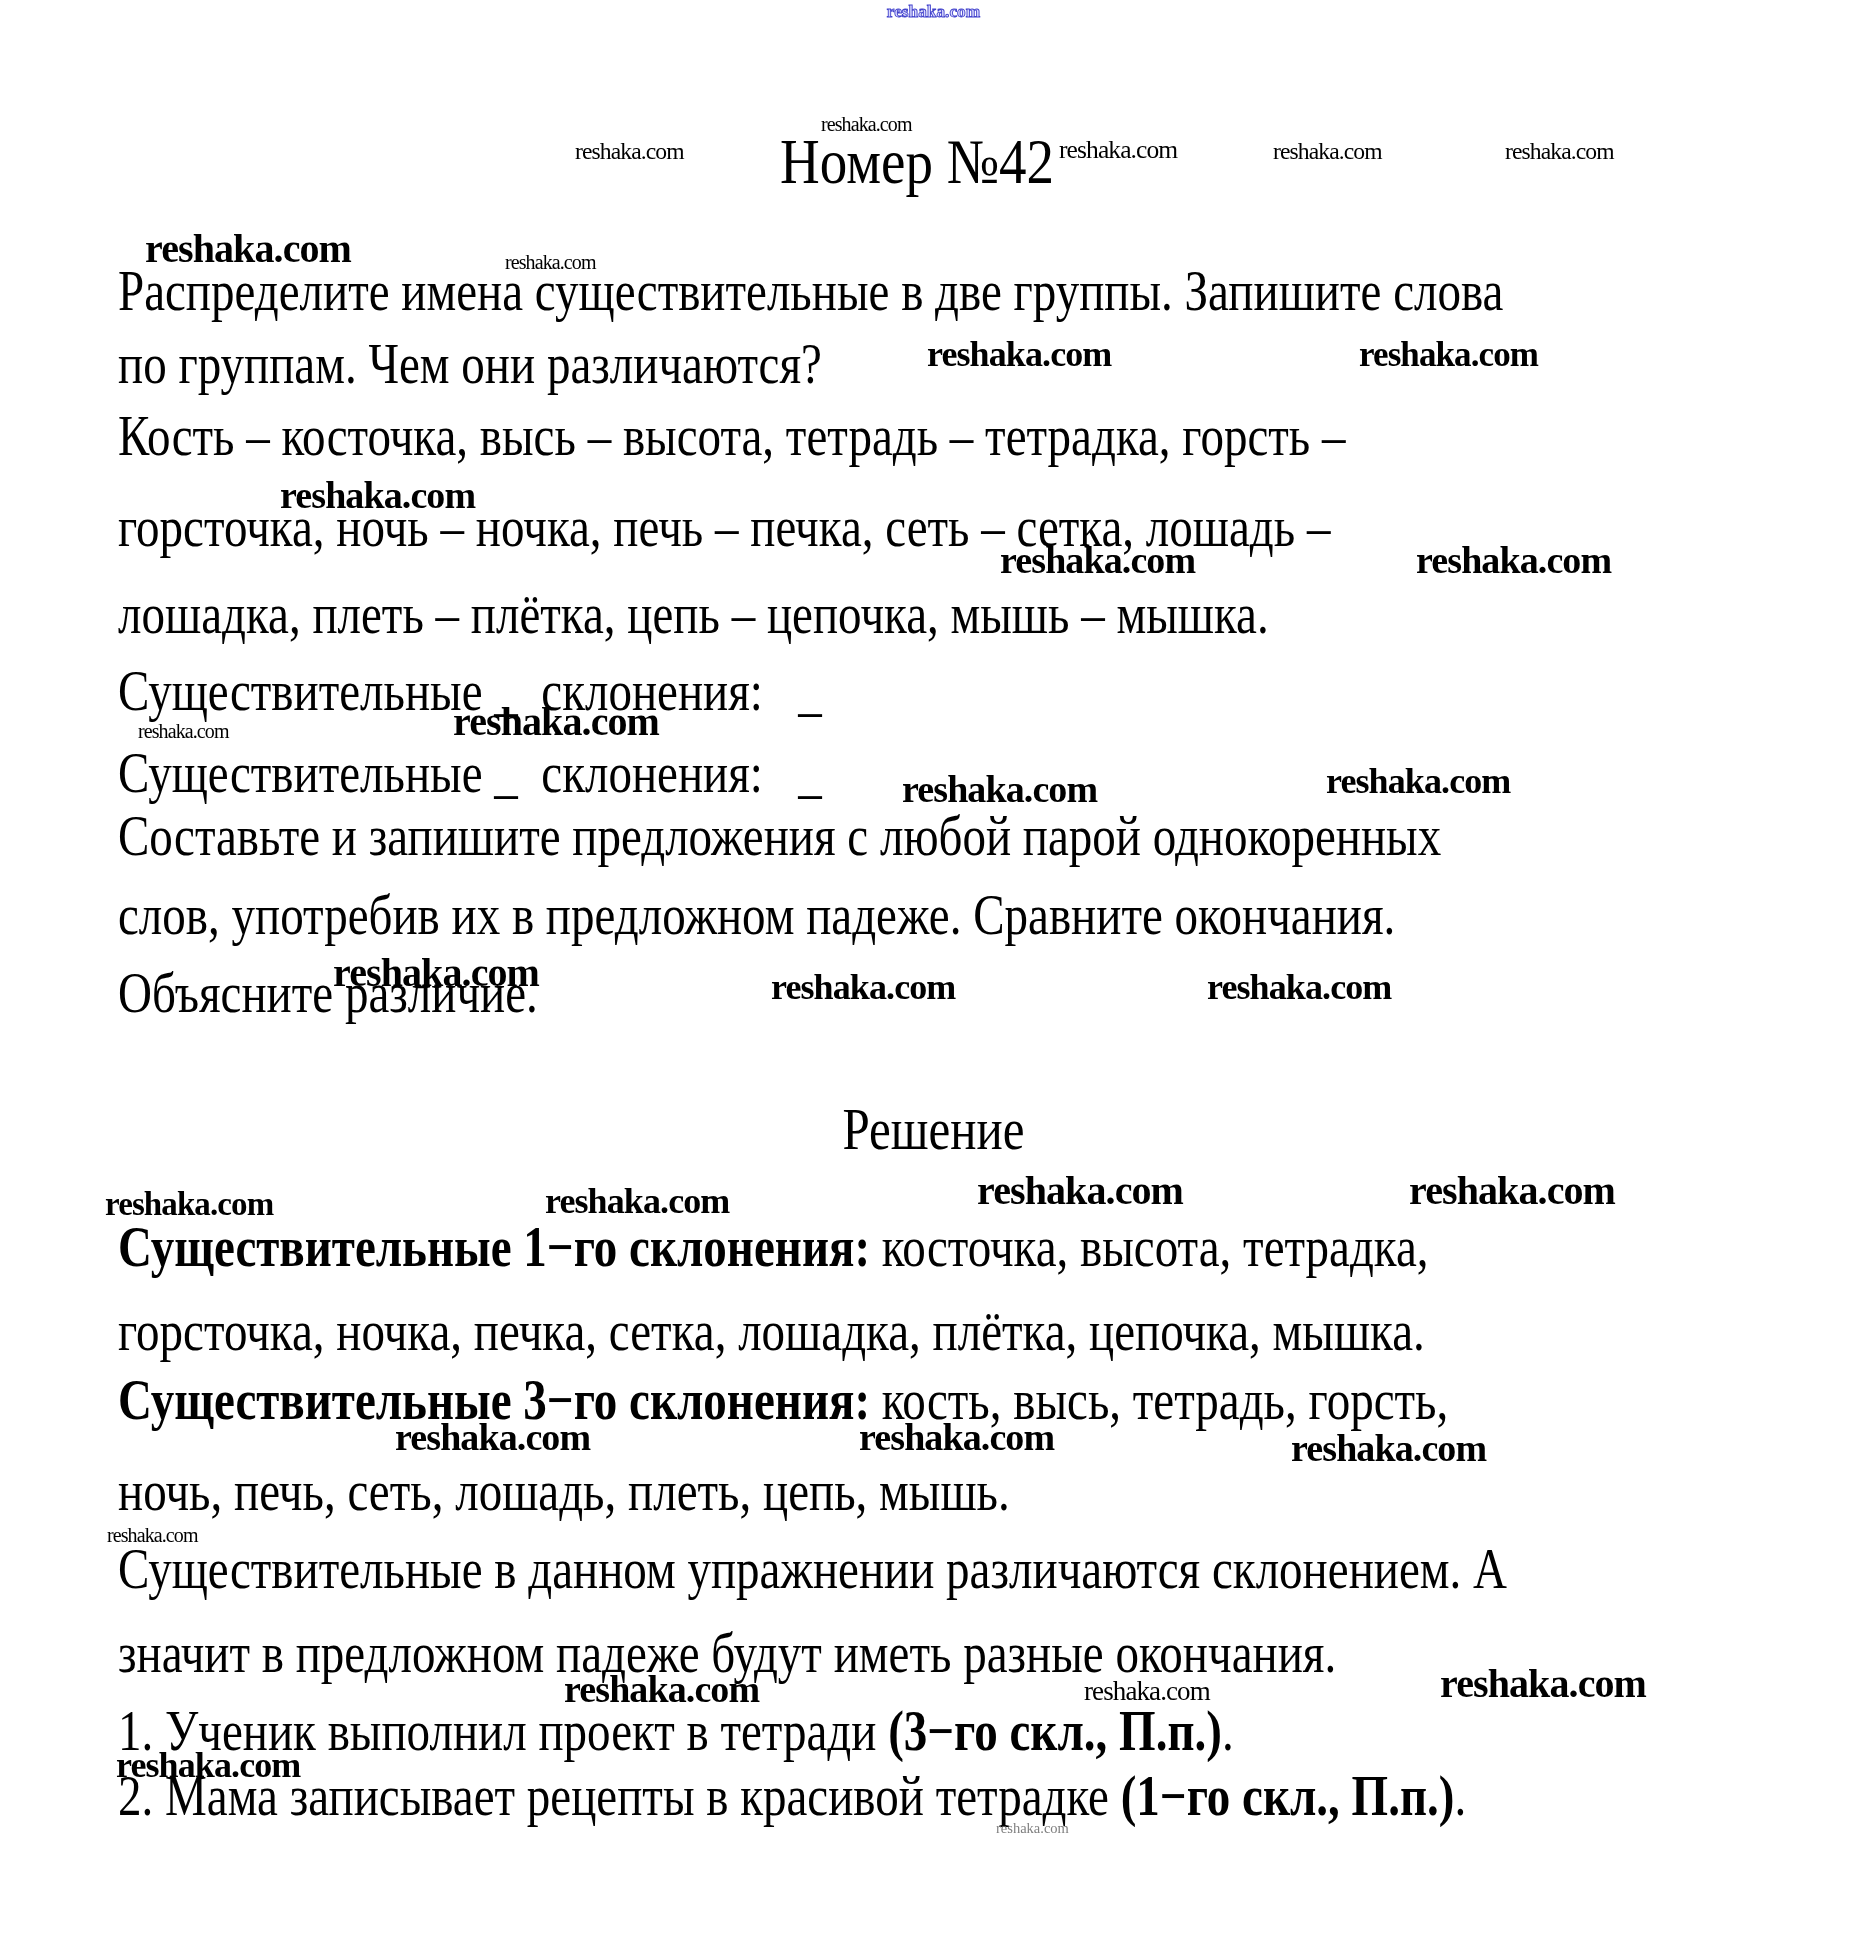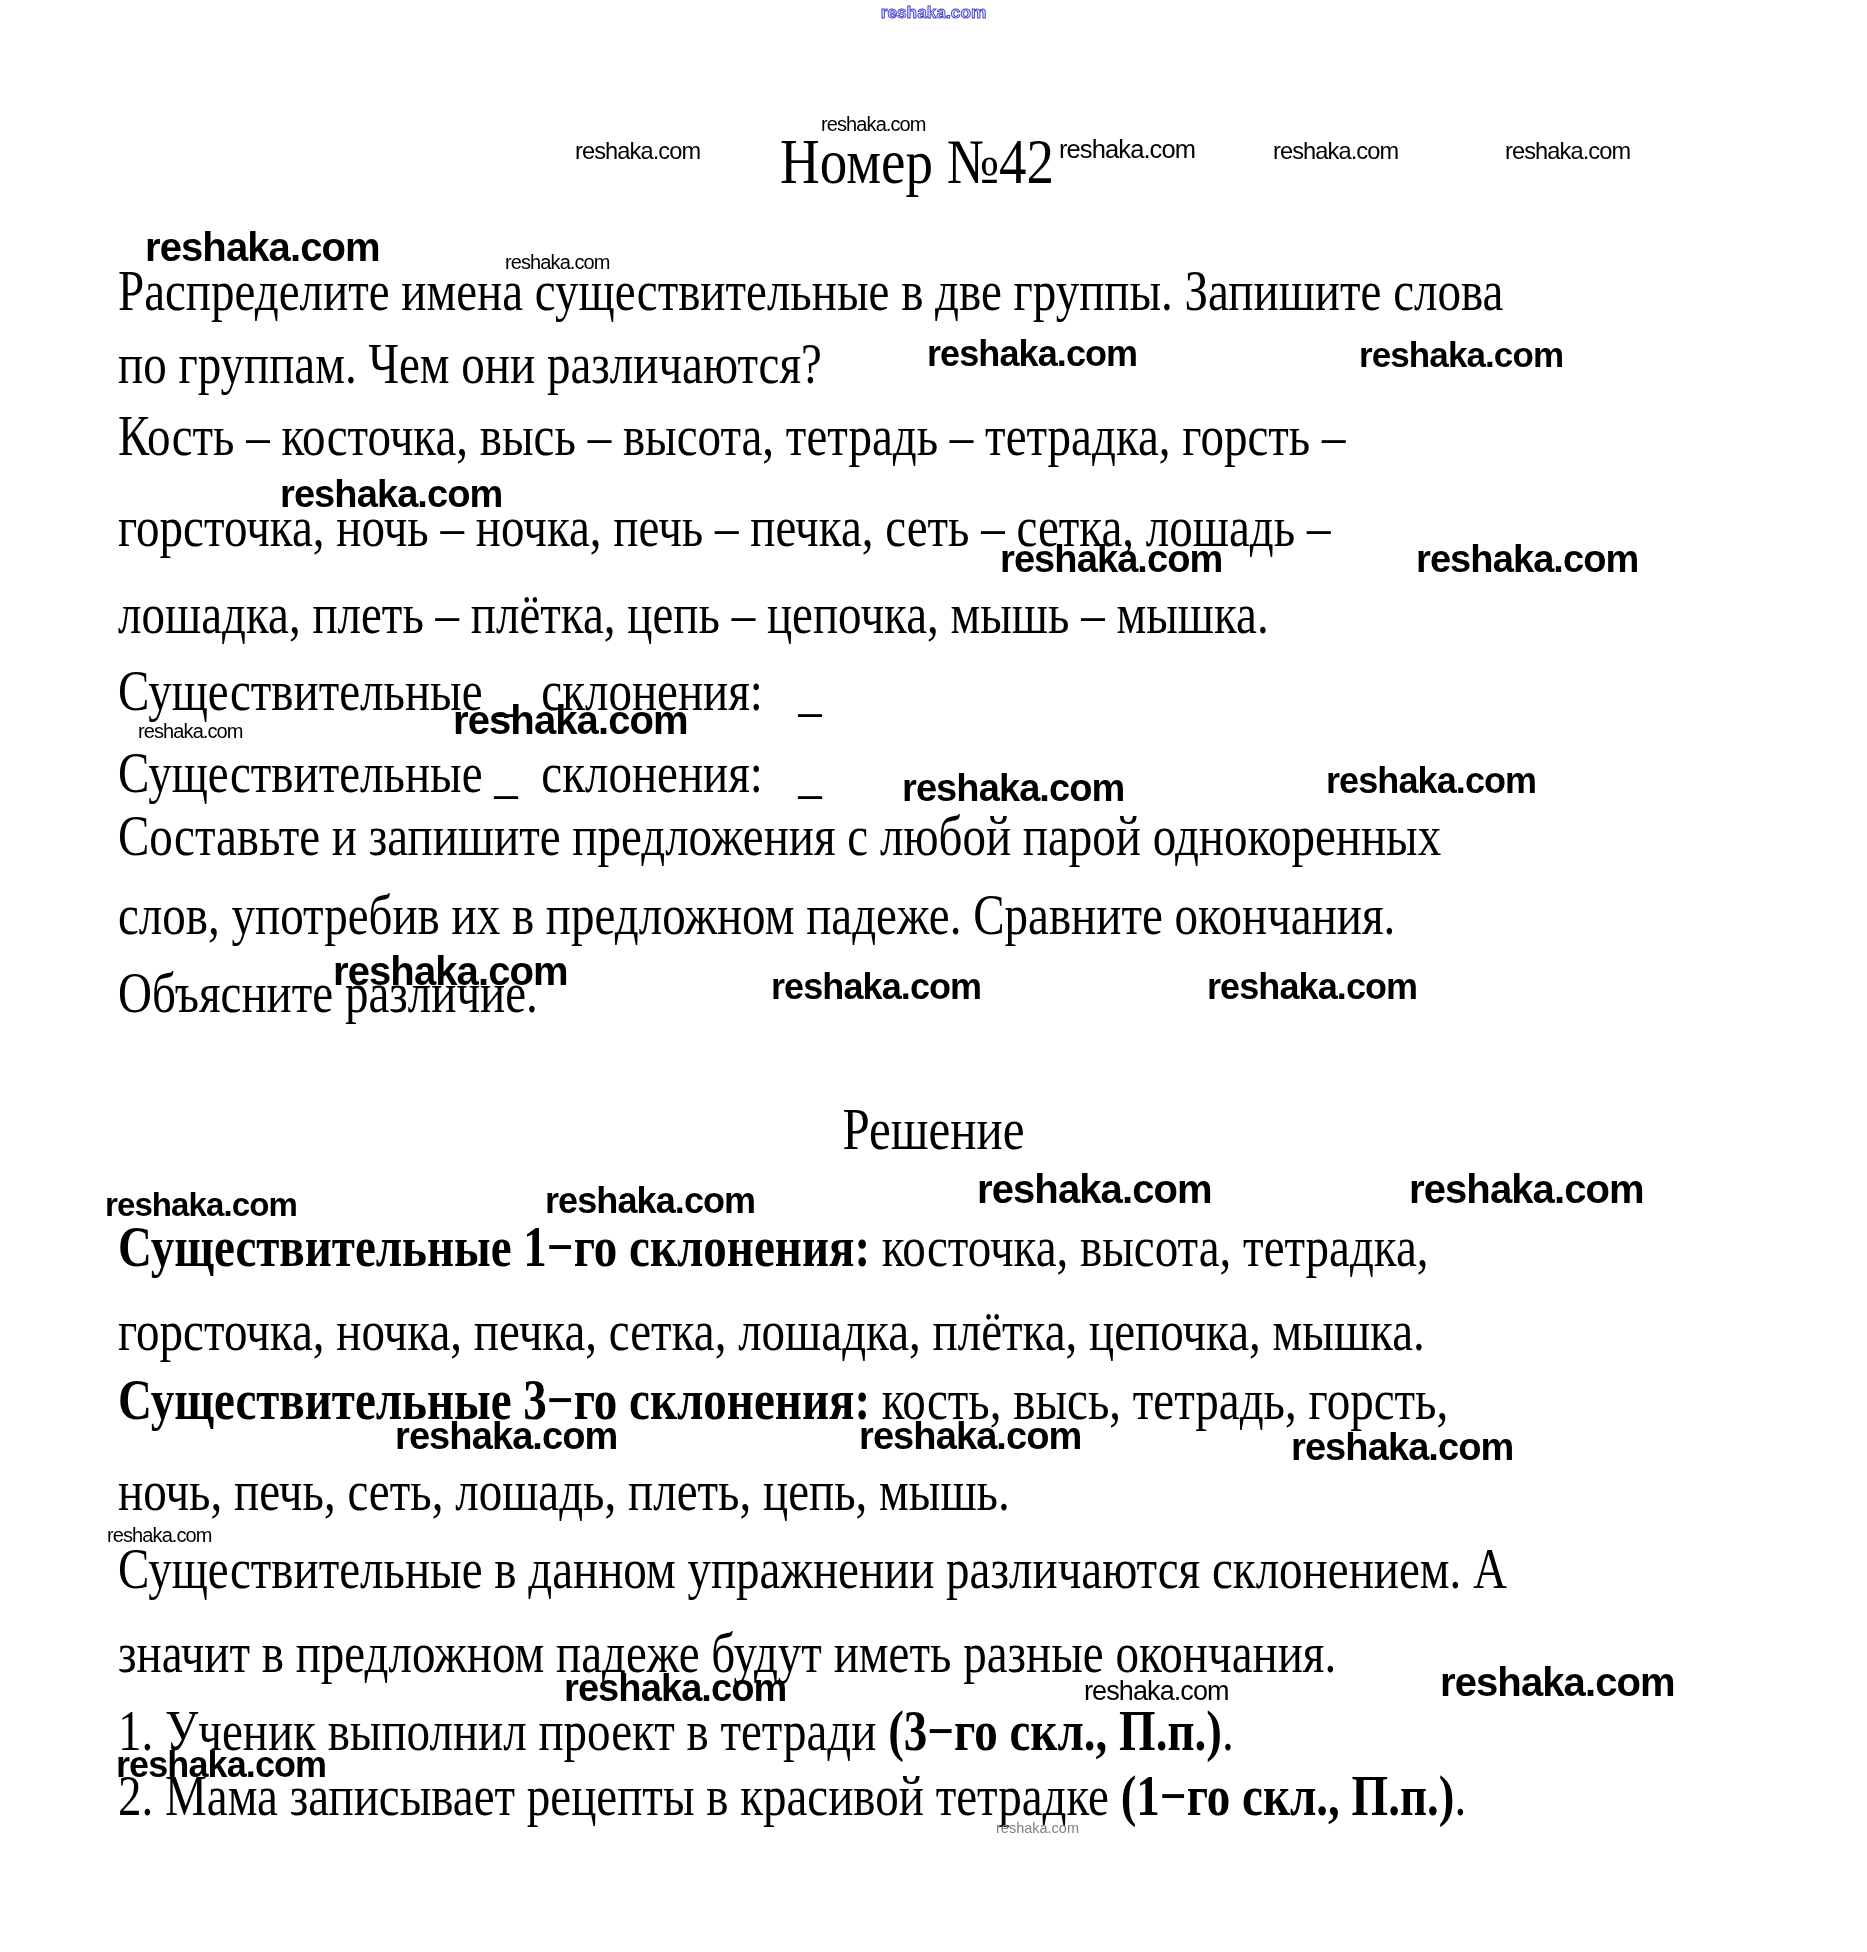--- a/index.html
+++ b/index.html
@@ -36,21 +36,21 @@
     left:0;
     top:1095px;
     width:100%;
     text-align:center;
     font-size:49px;
     transform:scaleY(1.2);
     transform-origin:50% 0;
   }
   .wm{
     position:absolute;
-    font-family:Liberation Sans, sans-serif;
+    font-family:Liberation Serif, serif;
     font-weight:400;
     color:#000000;
     white-space:pre;
     letter-spacing:-0.9px;
   }
   .wm.b{font-weight:600;}
   .wm.blue{
     left:0;right:0;top:1.8px;
     text-align:center;
     font-size:17.3px;

